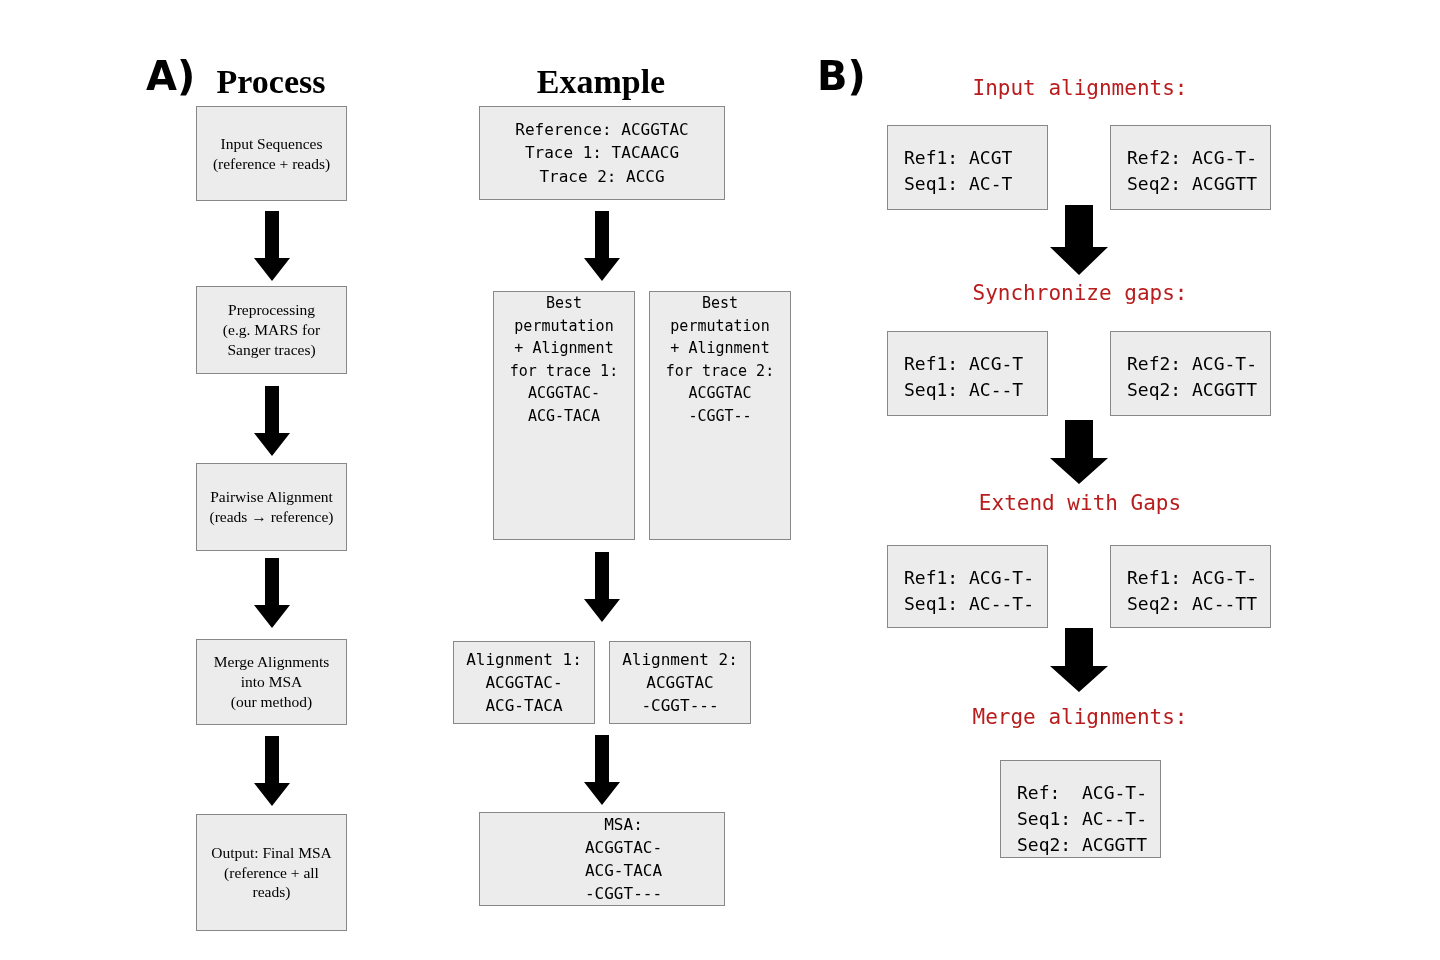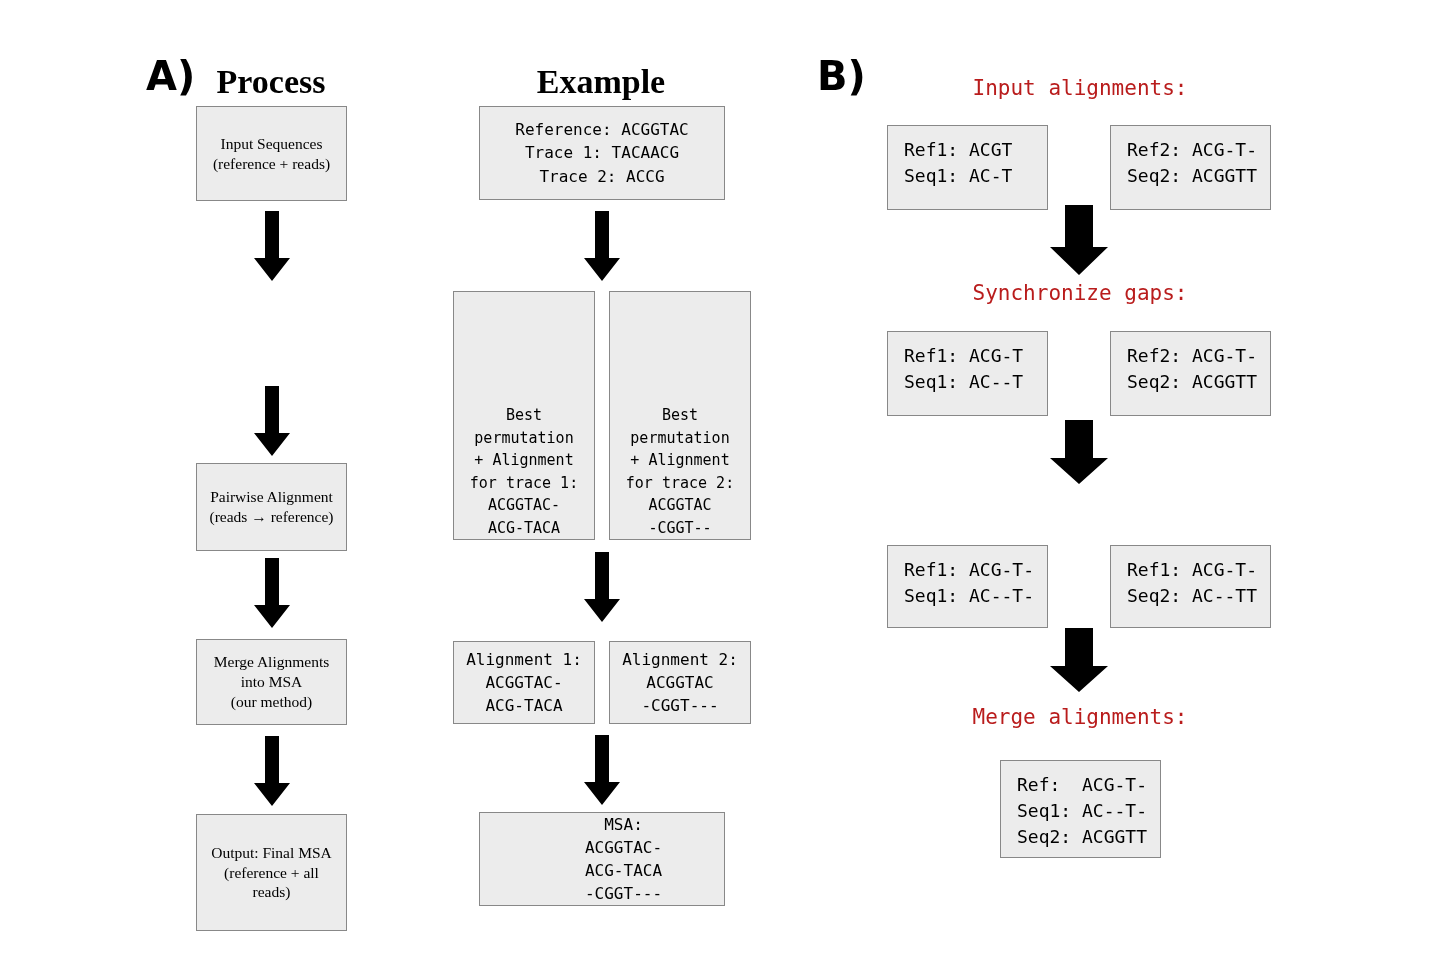--- a/index.html
+++ b/index.html
@@ -78,41 +78,42 @@
     justify-content: center;
   }
   .box-mono-center .box-text {
     font-family: "DejaVu Sans Mono", monospace;
     font-size: 16px;
     line-height: 1.45;
     text-align: center;
     white-space: pre;
   }
   .box-mono-tall {
-    align-items: flex-end;
+    align-items: flex-start;
     justify-content: center;
+    margin-left: 40px;
   }
   .box-mono-tall .box-text {
     font-family: "DejaVu Sans Mono", monospace;
     font-size: 15px;
     line-height: 1.5;
     text-align: center;
     white-space: pre;
   }
   .box-mono-left {
     align-items: flex-start;
     justify-content: flex-start;
   }
   .box-mono-left .box-text {
     font-family: "DejaVu Sans Mono", monospace;
     font-size: 18px;
     line-height: 1.45;
     text-align: left;
     white-space: pre;
-    padding: 11px 0 0 16px;
+    padding: 19px 0 0 16px;
   }
 
   
   .arrow { display: block; }
 </style>
 </head>
 <body>
 
 <div id="canvas">
 
@@ -126,20 +127,25 @@
     <span class="box-text">Input Sequences
 (reference + reads)</span>
   </div>
 
   <div class="abs arrow" style="left:250px; top:211px;">
     <svg width="44" height="72" viewBox="0 0 44 72" aria-hidden="true">
       <polygon points="15,0 29,0 29,47 40,47 22,70 4,47 15,47" fill="#000000"></polygon>
     </svg>
   </div>
 
+  <div class="abs box box-serif" style="left:196px; top:286px; width:151px; height:88px;">
+    <span class="box-text">Preprocessing
+(e.g. MARS for
+Sanger traces)</span>
+  </div>
 
   <div class="abs arrow" style="left:250px; top:386px;">
     <svg width="44" height="72" viewBox="0 0 44 72" aria-hidden="true">
       <polygon points="15,0 29,0 29,47 40,47 22,70 4,47 15,47" fill="#000000"></polygon>
     </svg>
   </div>
 
   <div class="abs box box-serif" style="left:196px; top:463px; width:151px; height:88px;">
     <span class="box-text">Pairwise Alignment
 (reads → reference)</span>
@@ -261,20 +267,21 @@
     <span class="box-text">Ref2: ACG-T-
 Seq2: ACGGTT</span>
   </div>
 
   <div class="abs arrow" style="left:1046px; top:420px;">
     <svg width="66" height="66" viewBox="0 0 66 66" aria-hidden="true">
       <polygon points="19,0 47,0 47,38 62,38 33,64 4,38 19,38" fill="#000000"></polygon>
     </svg>
   </div>
 
+  <div class="abs b-heading" style="left:880px; top:491px; width:400px;">Extend with Gaps</div>
 
   <div class="abs box box-mono-left" style="left:887px; top:545px; width:161px; height:83px;">
     <span class="box-text">Ref1: ACG-T-
 Seq1: AC--T-</span>
   </div>
 
   <div class="abs box box-mono-left" style="left:1110px; top:545px; width:161px; height:83px;">
     <span class="box-text">Ref1: ACG-T-
 Seq2: AC--TT</span>
   </div>

